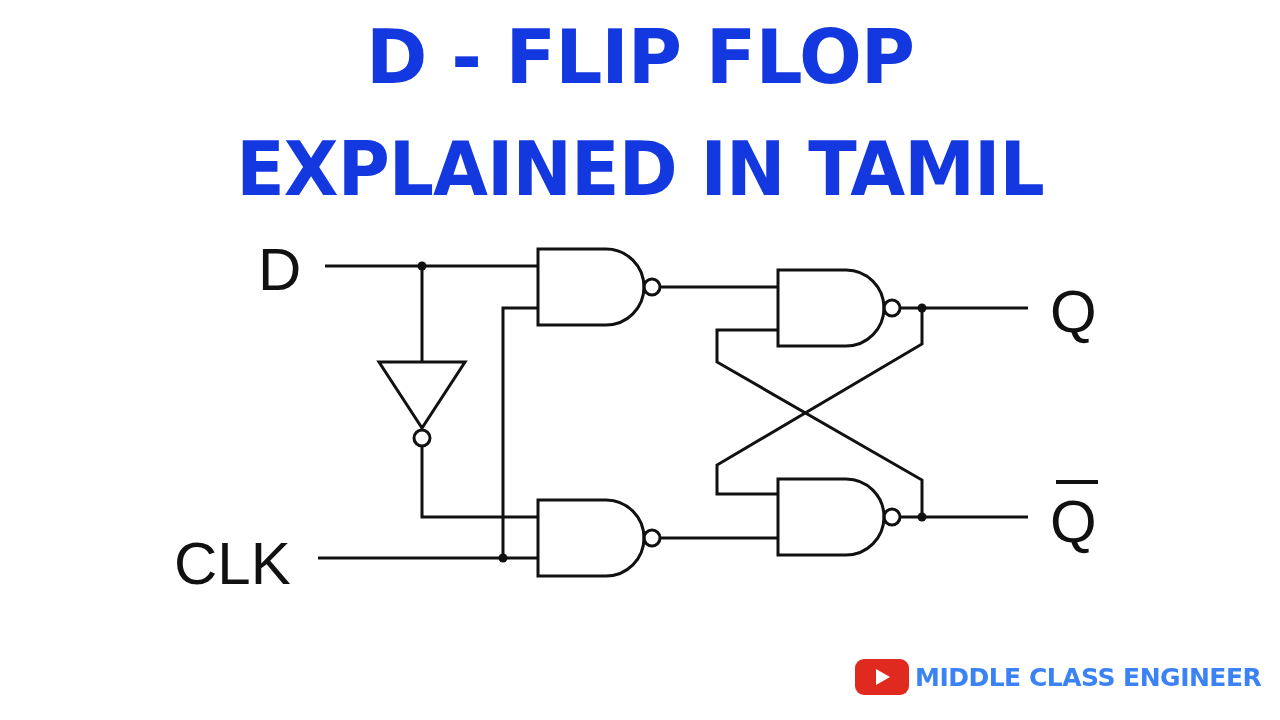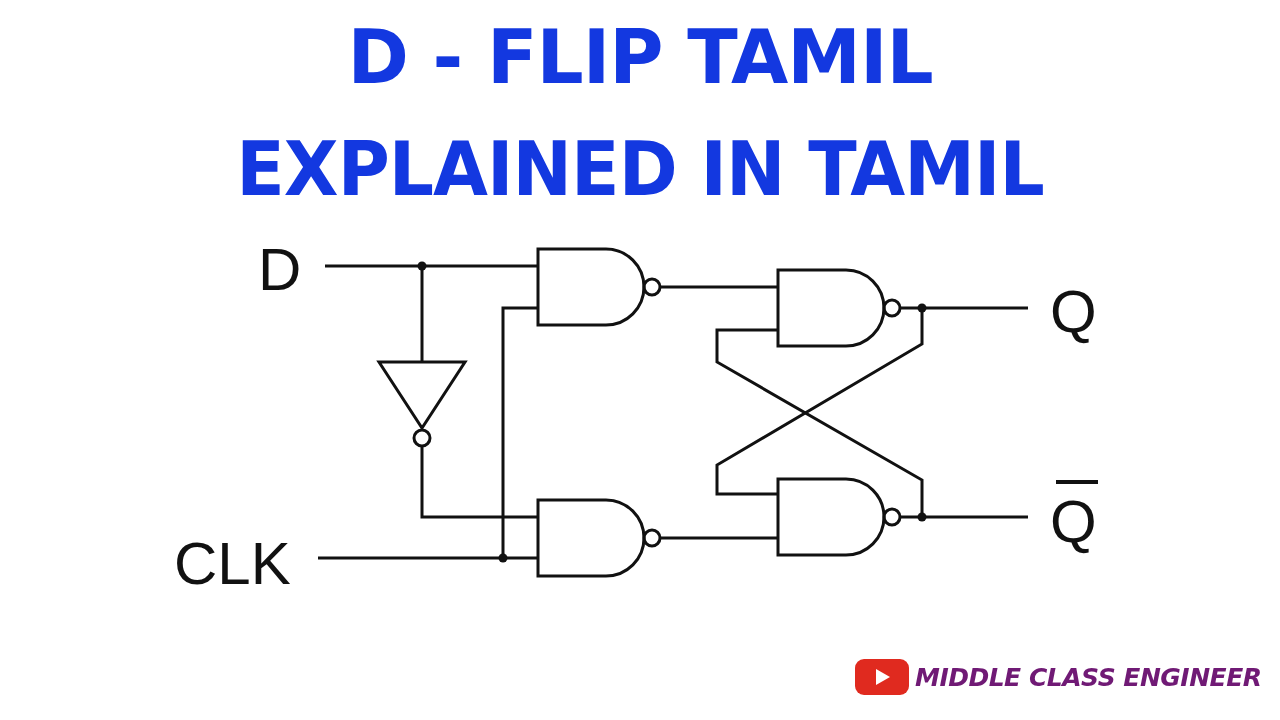--- a/index.html
+++ b/index.html
@@ -27,21 +27,21 @@
       border-left: 14px solid #ffffff;
     }
     .brand-text {
       font-family: "DejaVu Sans", sans-serif; font-weight: bold;
       font-size: 25px; letter-spacing: -0.5px; white-space: nowrap;
     }
   </style>
 </head>
 <body>
 
-<div id="title1" class="title" style="color: rgb(19, 56, 224);">D - FLIP TAMIL</div>
+<div id="title1" class="title" style="color: rgb(19, 56, 224);">D - FLIP FLOP</div>
 <div id="title2" class="title" style="color: rgb(19, 56, 224);">EXPLAINED IN TAMIL</div>
 
 <svg id="circuit" width="1280" height="720" viewBox="0 0 1280 720">
   <g stroke="#111" stroke-width="3" fill="none" stroke-linejoin="miter">
 
     <line x1="325" y1="266" x2="538" y2="266"></line>
 
     <line x1="422" y1="266" x2="422" y2="362"></line>
 
     <g>
@@ -94,14 +94,14 @@
   <text class="lbl" x="174" y="584" font-size="60">CLK</text>
   <text class="lbl" x="1050" y="332" font-size="60">Q</text>
   <text class="lbl" x="1050" y="542" font-size="60">Q</text>
   <line x1="1056" y1="482" x2="1098" y2="482" stroke="#111" stroke-width="4"></line>
 </svg>
 
 <div class="brand">
   <div class="yt" style="background: rgb(224, 42, 31);">
     <div class="yt-play"></div>
   </div>
-  <span class="brand-text" style="color: #701a75; font-style: italic;">MIDDLE CLASS ENGINEER</span>
+  <span class="brand-text" style="color: #3b82f6;">MIDDLE CLASS ENGINEER</span>
 </div>
 
 </body></html>

